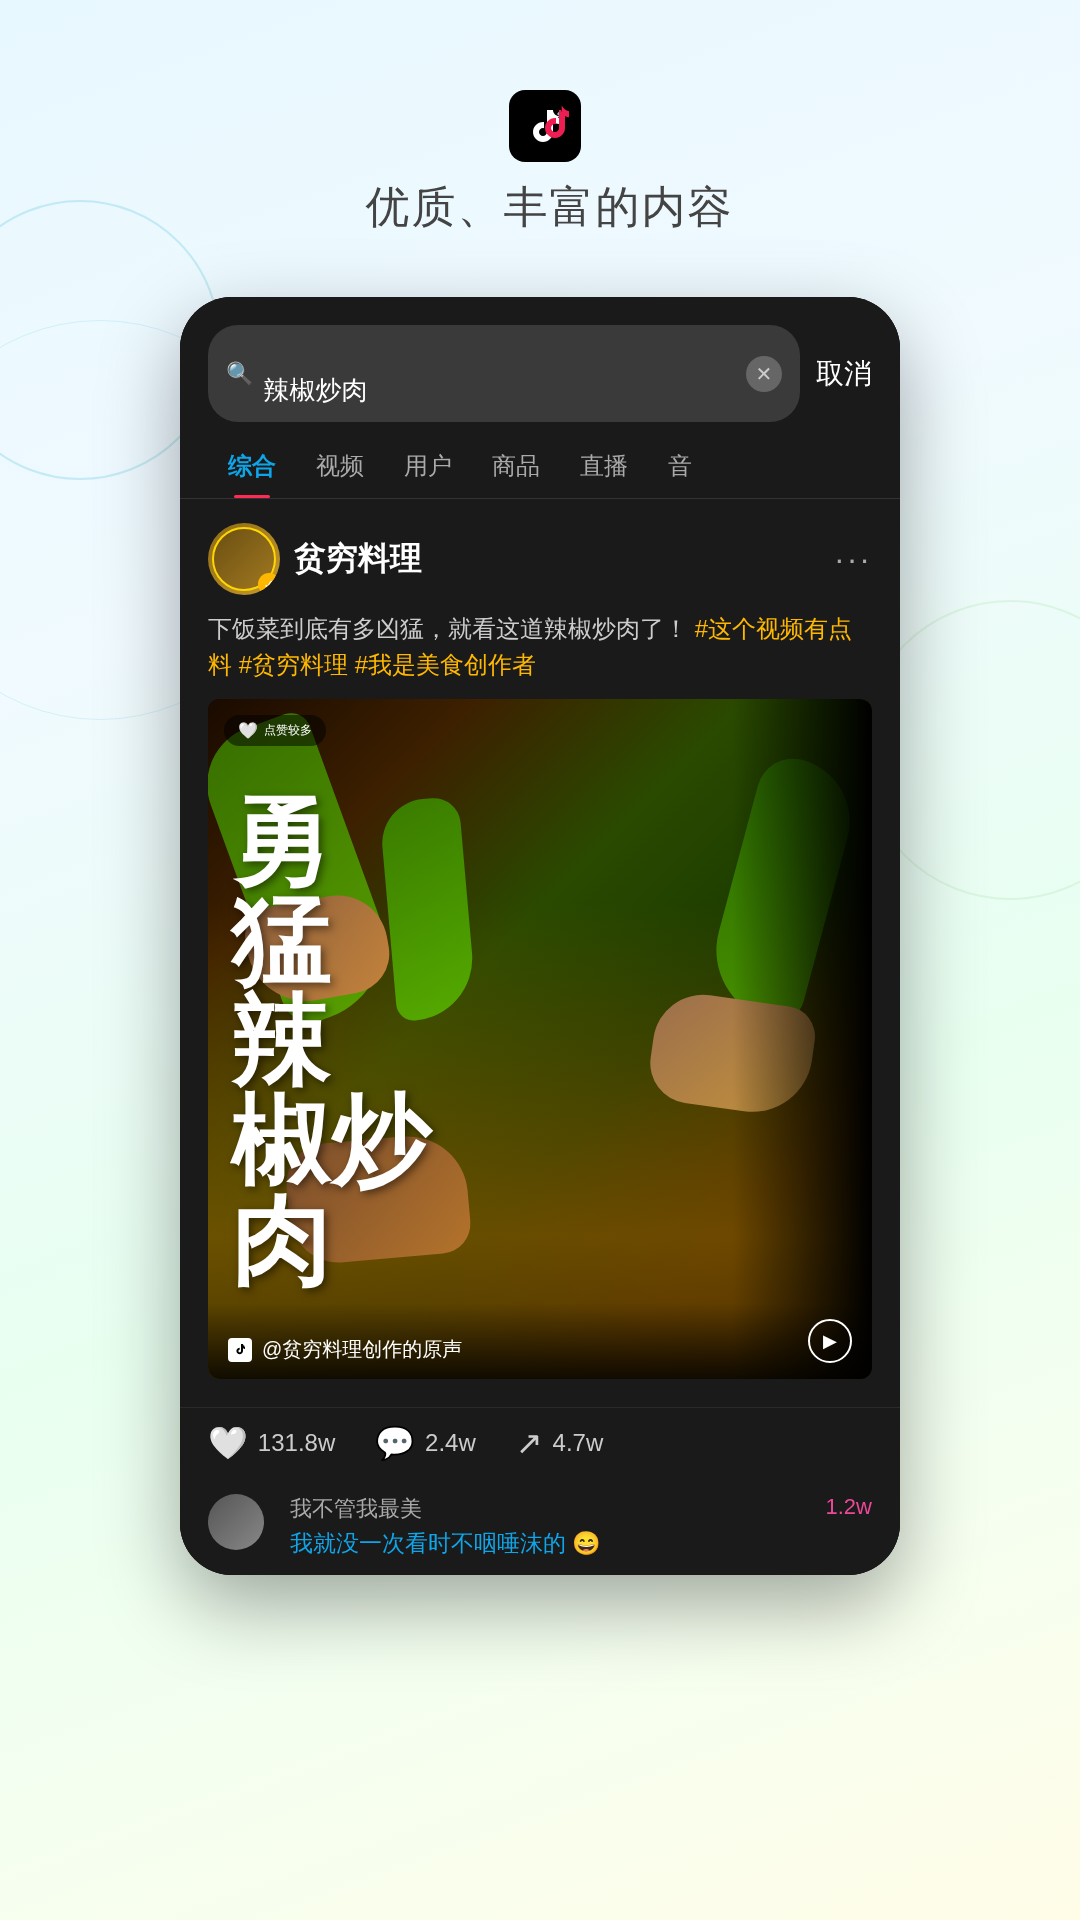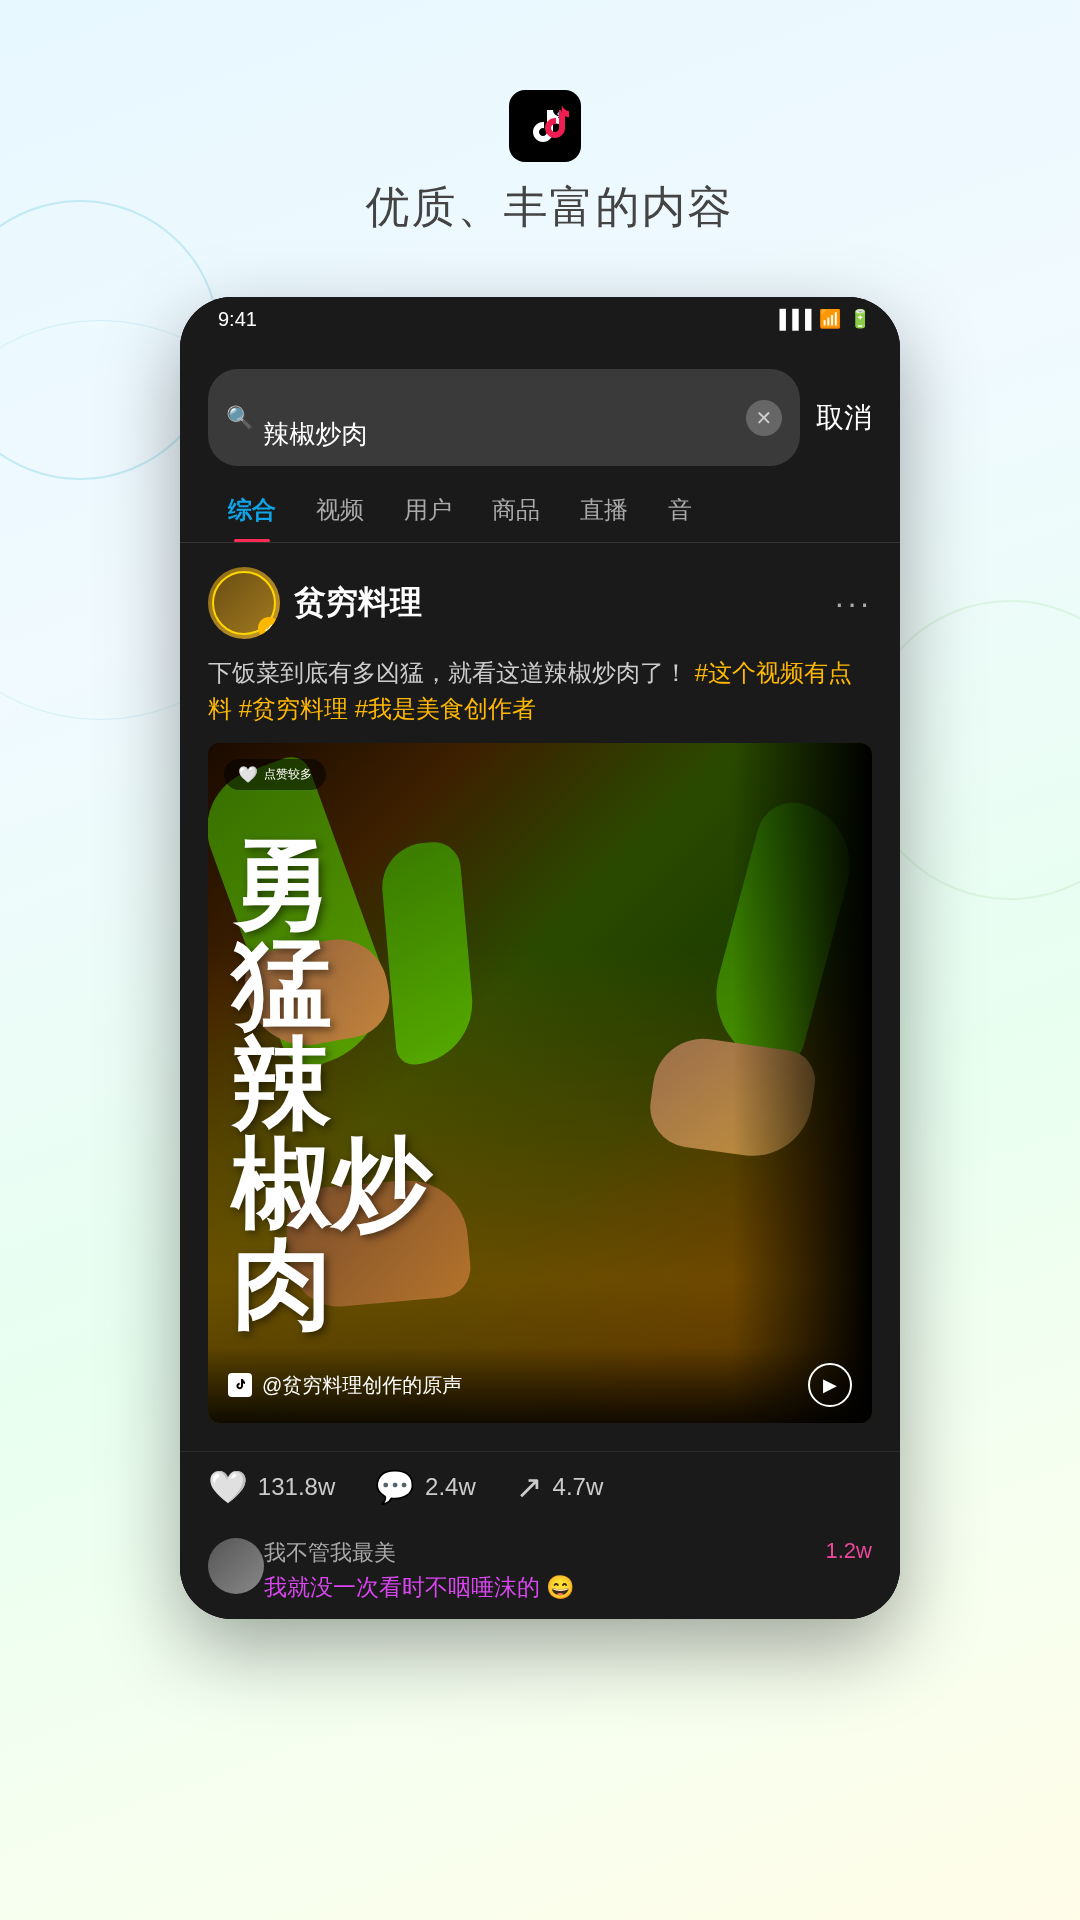--- a/index.html
+++ b/index.html
@@ -414,21 +414,21 @@
     }
 
     .video-bottom-bar {
       position: absolute;
       bottom: 0;
       left: 0;
       right: 0;
       background: linear-gradient(0deg, rgba(0,0,0,0.8) 0%, transparent 100%);
       padding: 16px 20px;
       display: flex;
-      align-items: center;
+      align-items: flex-end;
       justify-content: space-between;
     }
 
     .audio-info {
       display: flex;
       align-items: center;
       gap: 10px;
       color: #fff;
       font-size: 20px;
     }
@@ -487,42 +487,42 @@
       background: #1a1a1a;
       padding: 16px 28px;
       display: flex;
       flex-direction: column;
       gap: 14px;
     }
 
     .comment-item {
       display: flex;
       align-items: flex-start;
-      gap: 0;
+      gap: 26px;
     }
 
     .comment-avatar {
       width: 56px;
       height: 56px;
       border-radius: 50%;
       background: linear-gradient(135deg, #555, #888);
       flex-shrink: 0;
     }
 
     .comment-content {
       flex: 1;
     }
 
     .comment-user {
       color: #aaa;
       font-size: 22px;
     }
 
     .comment-text {
-      color: #d946ef;
+      color: #0ea5e9;
       font-size: 23px;
       margin-top: 4px;
     }
 
     .comment-likes {
       color: #ec4899;
       font-size: 22px;
       margin-left: auto;
     }
 
@@ -569,28 +569,20 @@
       </svg>
     </div>
   </div>
   <div class="subtitle">优质、丰富的内容</div>
 </div>
 
 <div class="phone-wrapper">
   <div class="phone-frame">
     <div class="phone-screen">
 
-      <div class="status-bar">
-        <span class="status-time">9:41</span>
-        <div class="status-icons">
-          <span>▐▐▐</span>
-          <span>📶</span>
-          <span>🔋</span>
-        </div>
-      </div>
 
       <div class="search-bar-area">
         <div class="search-input-container">
           <span class="search-icon-inner">🔍</span>
           <span class="search-text">辣椒炒肉</span>
           <div class="search-clear">
             <span>✕</span>
           </div>
         </div>
         <span class="cancel-btn">取消</span>

